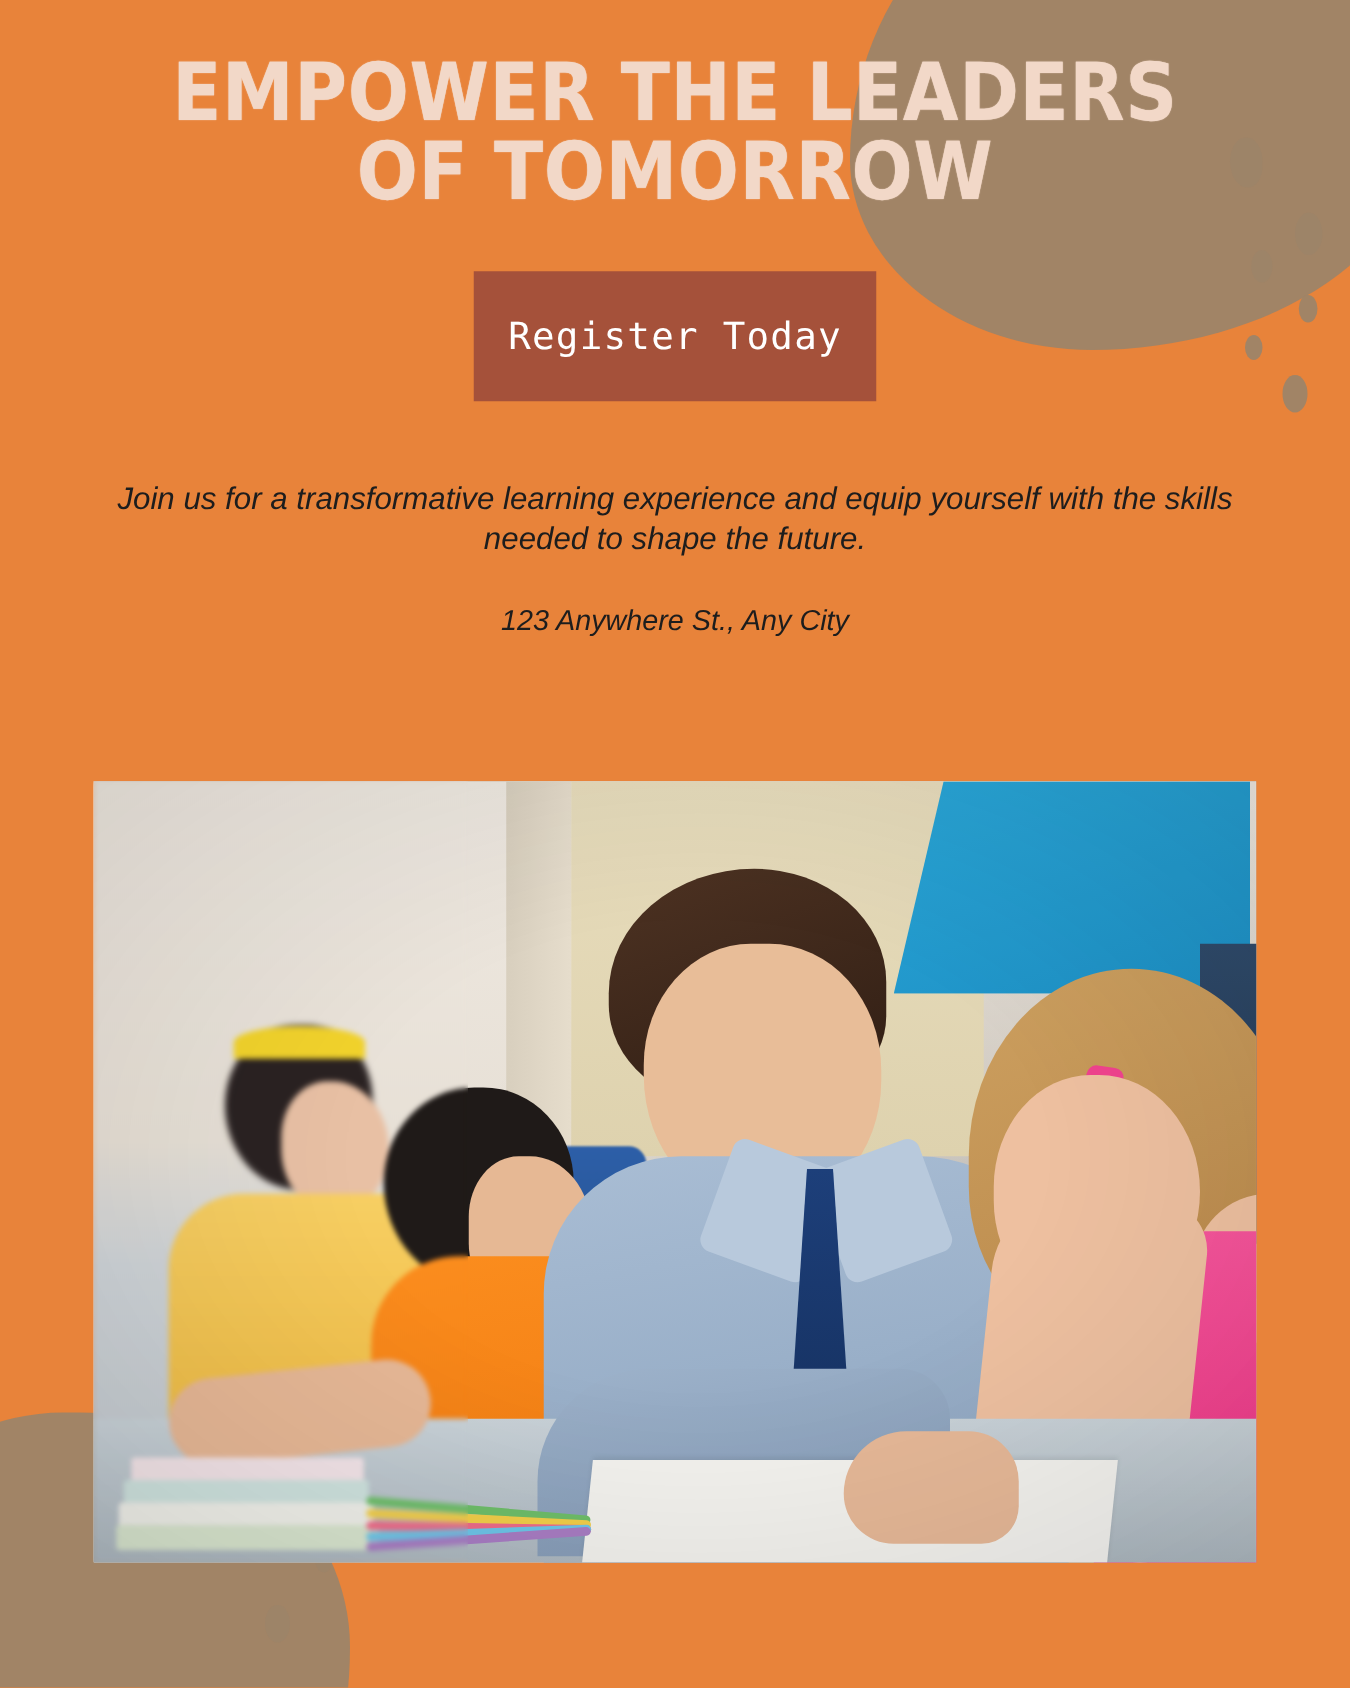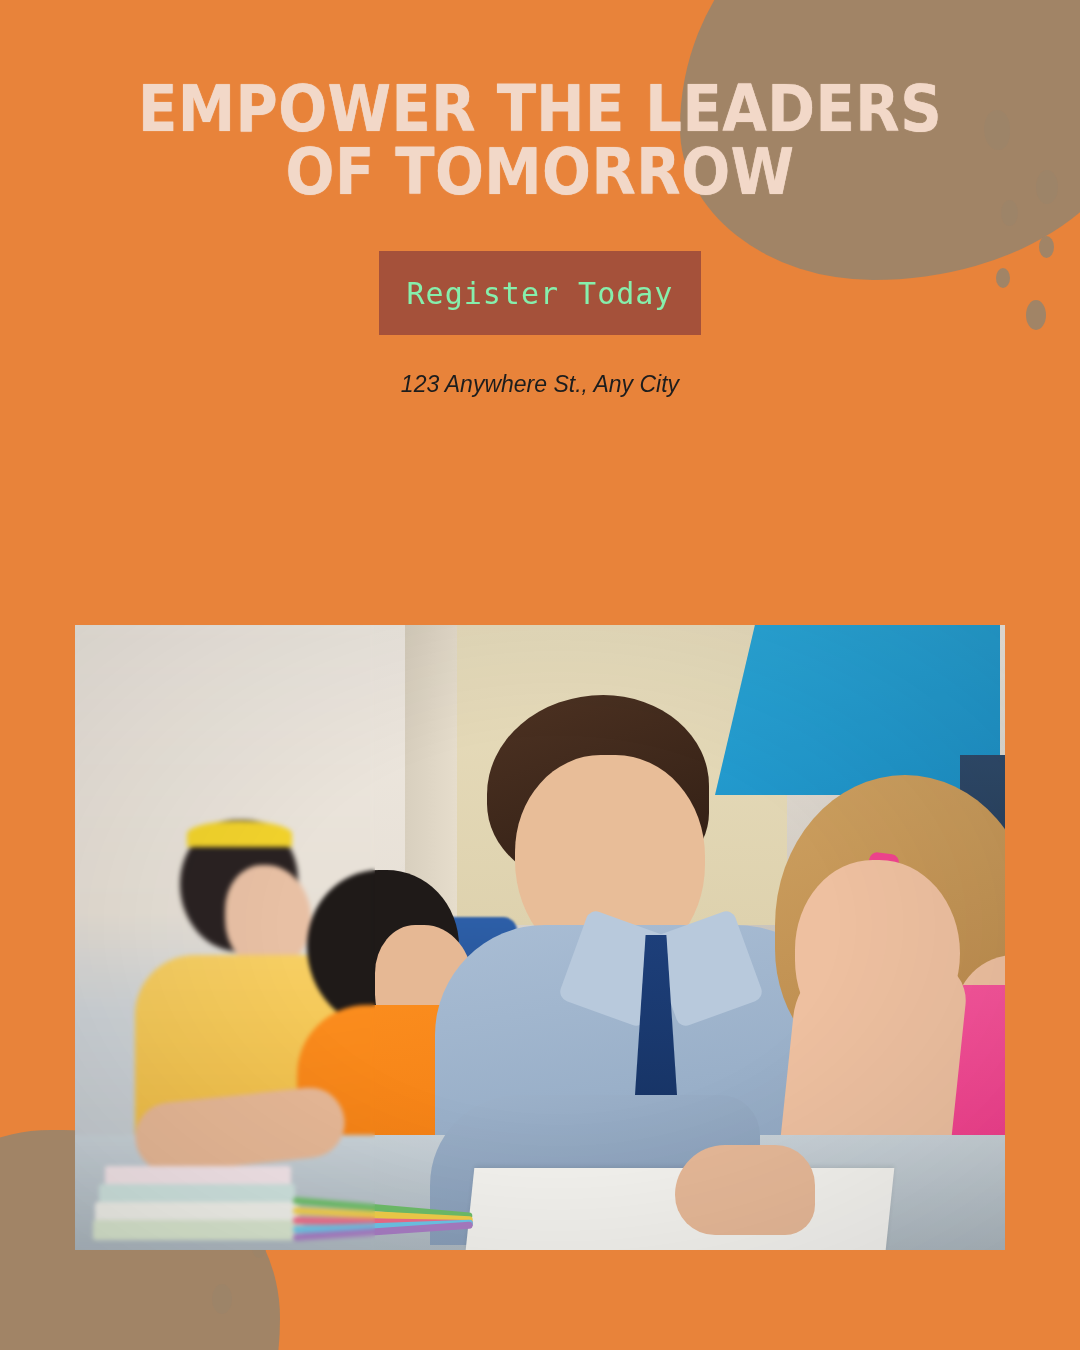--- a/index.html
+++ b/index.html
@@ -50,21 +50,21 @@
   .d5 { width: 20px; height: 30px; right: 34px; top: 300px; border-radius: 50%; }
   .d6 { width: 14px; height: 20px; right: 70px; top: 268px; border-radius: 50%; }
   .d7 { width: 20px; height: 30px; left: 212px; bottom: 36px; border-radius: 50%; }
   .d8 { width: 14px; height: 22px; left: 252px; bottom: 92px; border-radius: 50%; }
   .d9 { width: 12px; height: 18px; left: 196px; bottom: 110px; border-radius: 50%; }
 
   
   .content {
     position: relative;
     z-index: 3;
-    padding-top: 78px;
+    padding-top: 44px;
     text-align: center;
   }
 
   .headline {
     font-family: "DejaVu Sans", sans-serif;
     color: #f2d8c8;
     font-weight: 700;
     font-size: 64px;
     line-height: 0.98;
     letter-spacing: 0.5px;
@@ -74,24 +74,24 @@
     text-shadow: 0 0 1px #f2d8c8;
   }
 
   .cta-wrap {
     margin-top: 48px;
     display: flex;
     justify-content: center;
   }
   .cta-button {
     background: #a5513a;
-    color: #86efac;
+    color: #ffffff;
     border: none;
     width: 322px;
-    height: 84px;
+    height: 104px;
     font-family: "DejaVu Sans Mono", monospace;
     font-size: 30px;
     letter-spacing: 1px;
     cursor: pointer;
   }
 
   .blurb {
     margin: 62px auto 0;
     width: 970px;
     font-family: "Liberation Sans", sans-serif;
@@ -310,20 +310,21 @@
 <div class="dot d9"></div>
 
 <div class="content">
 
   <h1 class="headline">EMPOWER THE LEADERS OF TOMORROW</h1>
 
   <div class="cta-wrap">
     <button class="cta-button">Register Today</button>
   </div>
 
+  <p class="blurb">Join us for a transformative learning experience and equip yourself with the skills needed to shape the future.</p>
 
   <div class="details">
     <div>123 Anywhere St., Any City</div>
   </div>
 
 </div>
 
 <div class="photo-frame">
   <div class="photo">
     <div class="wall-door"></div>

